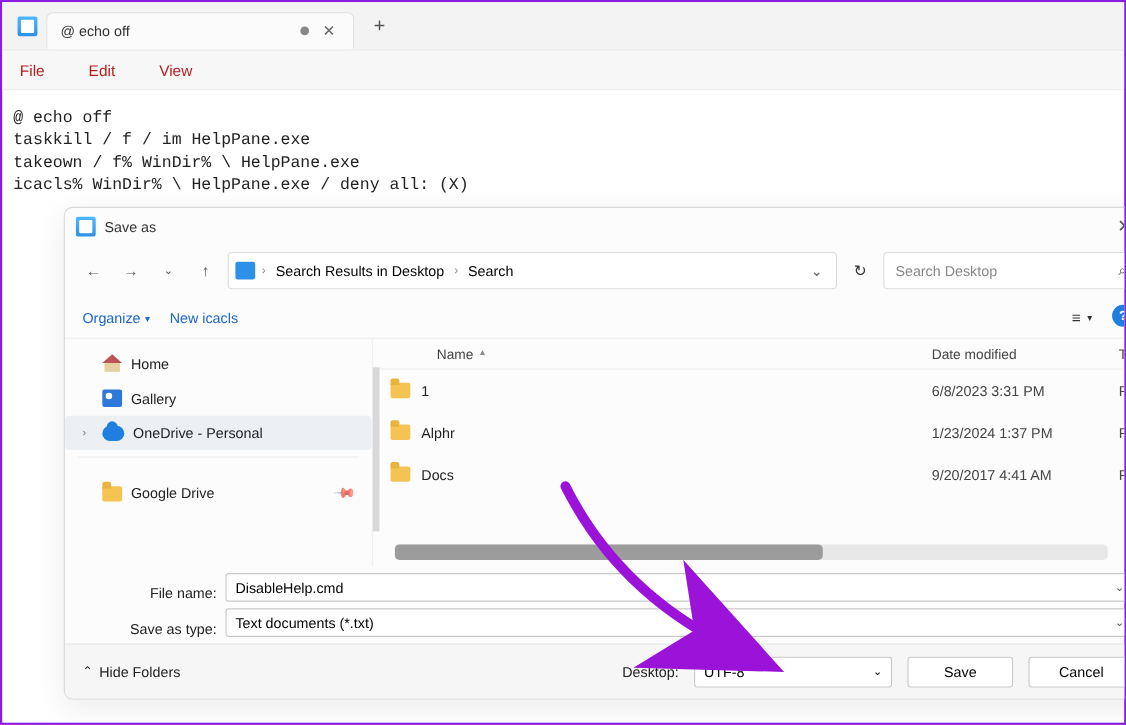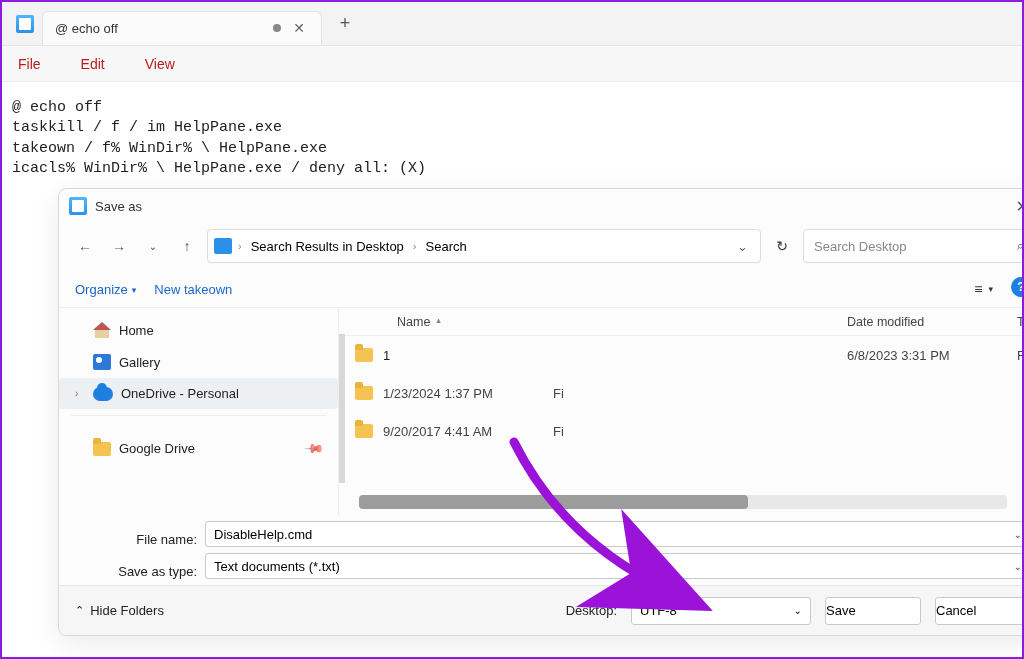--- a/index.html
+++ b/index.html
@@ -82,21 +82,21 @@
 .field-row { display: flex; align-items: flex-end; gap: 8px; }
 .field-label { width: 122px; text-align: right; color: #222; }
 .combo { flex: 1; height: 26px; border: 1px solid #c9c9c9; border-radius: 3px; display: flex; align-items: center; padding: 0 8px; background: #fff; justify-content: space-between; }
 .combo .dd { color: #555; font-size: 10px; }
 
 .footer { border-top: 1px solid #e6e6e6; background: #f6f6f6; height: 50px; display: flex; align-items: center; padding: 0 16px; gap: 14px; font-size: 13px; }
 .hide-folders { display: flex; align-items: center; gap: 6px; color: #222; }
 .foot-spacer { flex: 1; }
 .enc-label { color: #222; }
 .enc-combo { width: 180px; height: 28px; border: 1px solid #c9c9c9; border-radius: 3px; display: flex; align-items: center; justify-content: space-between; padding: 0 8px; background: #fff; }
-.btn { width: 96px; height: 28px; border: 1px solid #c9c9c9; border-radius: 3px; background: #fff; display: flex; align-items: center; }
+.btn { width: 96px; height: 28px; border: 1px solid #c9c9c9; border-radius: 3px; background: #fff; display: flex; align-items: center; justify-content: center; }
 .resize-grip { position: absolute; right: 4px; bottom: 4px; width: 12px; height: 12px; background: repeating-linear-gradient(135deg,#bbb 0 1px,transparent 1px 3px); }
 
 
 .arrow-wrap { position: absolute; left: 502px; top: 430px; width: 200px; height: 180px; pointer-events: none; }
 .arrow-wrap svg { width: 100%; height: 100%; overflow: visible; }
 </style>
 </head>
 <body>
 
 <div class="tab-strip">
@@ -146,21 +146,21 @@
       <span>Search Desktop</span>
       <span class="mag">⌕</span>
     </div>
   </div>
 
   <div class="toolbar">
     <span class="org">
       <span>Organize</span>
       <span class="dd">▾</span>
     </span>
-    <span class="newfolder">New takeown</span>
+    <span class="newfolder">New icacls</span>
     <span class="tb-spacer"></span>
     <span class="view-btn">≡ <span style="font-size:9px;">▾</span></span>
     <span class="help-btn">?</span>
   </div>
 
   <div class="body">
     <div class="sidebar">
       <div class="sb-item">
         <span class="sb-exp">›</span>
         <span class="ico-home"></span>
@@ -201,27 +201,29 @@
             <span class="ico-folder"></span>
           </span>
         <span class="nm">1</span>
         <span class="dt">6/8/2023 3:31 PM</span>
         <span class="ty">Fi</span>
       </div>
       <div class="row">
         <span class="ic">
             <span class="ico-folder"></span>
           </span>
+        <span class="nm">Alphr</span>
         <span class="dt">1/23/2024 1:37 PM</span>
         <span class="ty">Fi</span>
       </div>
       <div class="row">
         <span class="ic">
             <span class="ico-folder"></span>
           </span>
+        <span class="nm">Docs</span>
         <span class="dt">9/20/2017 4:41 AM</span>
         <span class="ty">Fi</span>
       </div>
       <div style="flex:1"></div>
       <div class="hscroll">
           <div class="thumb"></div>
         </div>
     </div>
   </div>
 

